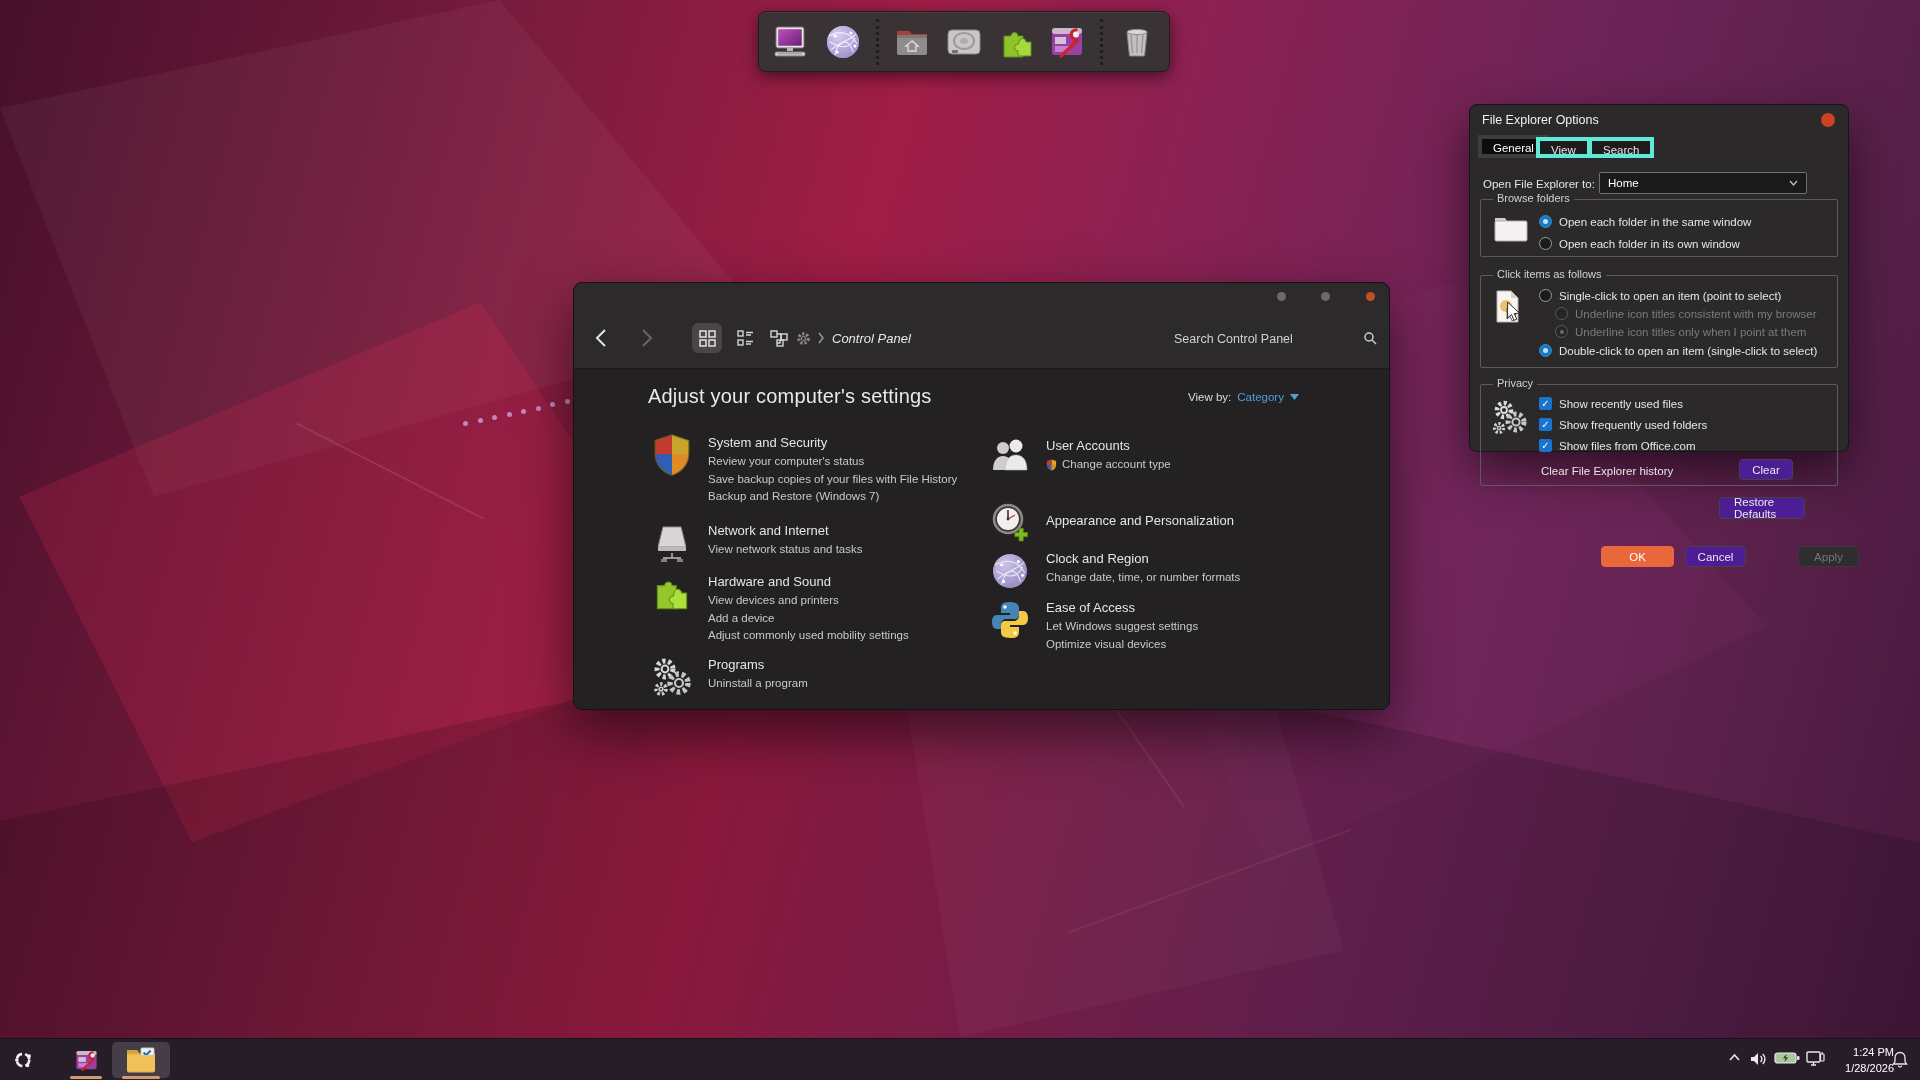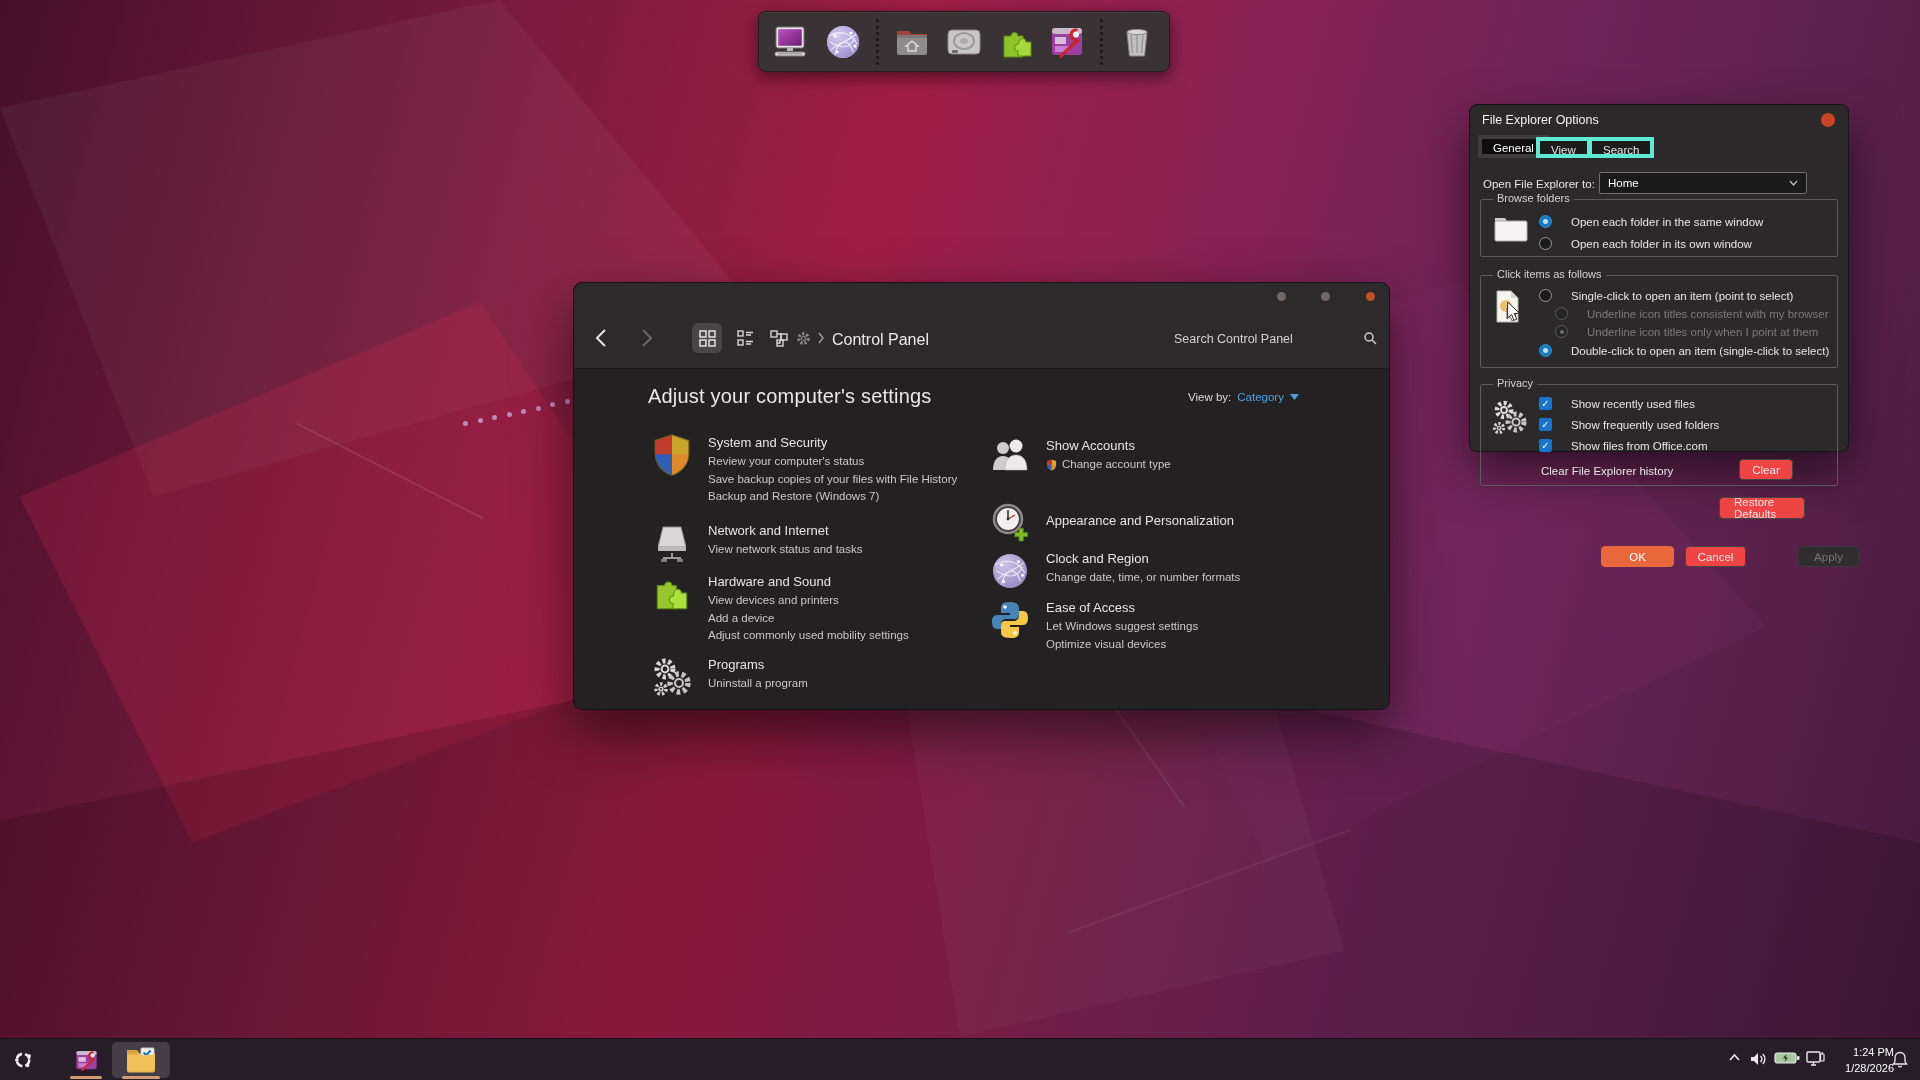--- a/index.html
+++ b/index.html
@@ -24,21 +24,21 @@
   .dock-sep { width:0; height:46px; border-left:3px dotted #201b1d; margin:0 2px; }
 
   
   #cpwin { position:absolute; left:573px; top:282px; width:817px; height:428px; background:#232122;
     border:1px solid #141214; border-radius:9px; box-shadow:0 22px 55px rgba(0,0,0,.55); }
   #cp-header { position:absolute; left:0; top:0; right:0; height:86px; background:#2c2a2b; border-radius:9px 9px 0 0; border-bottom:1px solid #1b191a; }
   .win-dot { position:absolute; top:9px; width:9px; height:9px; border-radius:50%; }
   .nav-btn { position:absolute; top:40px; width:30px; height:30px; display:flex; align-items:center; justify-content:center; }
   .viewbtn { position:absolute; top:40px; width:30px; height:30px; border-radius:6px; display:flex; align-items:center; justify-content:center; }
   .viewbtn.active { background:#4a4546; }
-  #cp-breadcrumb { position:absolute; left:258px; top:48px; font-size:16px; color:#e9e9e9; }
+  #cp-breadcrumb { position:absolute; left:258px; top:48px; font-size:13px; color:#e9e9e9;font-style:italic; }
   #cp-search { position:absolute; left:600px; top:44px; width:190px; height:24px; background:transparent; border:none; outline:none;
     font-size:12.5px; color:#e0e0e0; font-family:inherit; }
   #cp-search::placeholder { color:#d2d2d2; opacity:1; }
   #cp-heading { position:absolute; left:74px; top:102px; font-size:20px; font-weight:400; color:#e9e9e9; letter-spacing:.2px; }
   #viewby { position:absolute; left:614px; top:108px; font-size:11.5px; color:#dcdcdc; display:flex; gap:6px; align-items:center; }
   #viewby .cat { color:#4da0dc; }
   .cp-item { position:absolute; display:flex; }
   .cp-item .ic { width:44px; height:44px; flex:0 0 44px; display:flex; align-items:flex-start; justify-content:center; }
   .cp-item .tx { margin-left:14px; }
   .cp-title { font-size:13px; font-weight:400; color:#e5e5e5; line-height:20px; }
@@ -50,31 +50,31 @@
     border:1px solid #161415; border-radius:8px; box-shadow:0 20px 48px rgba(0,0,0,.55); font-size:11.5px; color:#e6e6e6; }
   #dlg-title { position:absolute; left:12px; top:8px; font-size:12.5px; color:#f2f2f2; }
   #dlg-close { position:absolute; right:13px; top:8px; width:14px; height:14px; border-radius:50%; background:#cb4323; }
   .tab { position:absolute; top:32px; height:21px; padding:3px 11px; font-size:11.5px; color:#e4e4e4; background:#1d1c1c; border:4px solid #5eead4; }
   .tab.active { background:#0d0d0d; border-color:#3e3c3d; color:#ffffff; height:23px; top:30px; }
   #open-label { position:absolute; left:13px; top:73px; }
   #open-select { position:absolute; left:129px; top:67px; width:208px; height:22px; background:#1b1a1a; border:1px solid #707070;
     border-radius:2px; display:flex; align-items:center; padding:0 8px; color:#fff; justify-content:space-between; }
   .grp { position:absolute; left:10px; width:358px; border:1px solid #5c5a5a; border-radius:2px; }
   .grp-legend { position:absolute; left:12px; top:-8px; background:#2b2929; padding:0 4px; color:#d2d2d2; font-size:11px; }
-  .opt { position:absolute; display:flex; align-items:center; gap:19px; }
+  .opt { position:absolute; display:flex; align-items:center; gap:7px; }
   .radio { width:13px; height:13px; border-radius:50%; border:1px solid #9c9c9c; background:#1c1b1b; position:relative; flex:0 0 13px; }
   .radio.sel { border-color:#2b8fd8; background:#1979c0; }
   .radio.sel::after { content:""; position:absolute; left:3px; top:3px; width:5px; height:5px; border-radius:50%; background:#bfe2fb; }
   .radio.dis { border-color:#5c5c5c; background:#262525; }
   .radio.dis.dot::after { content:""; position:absolute; left:3.5px; top:3.5px; width:4px; height:4px; border-radius:50%; background:#6e6e6e; }
   .dis-label { color:#7b7b7b; }
   .chk { width:13px; height:13px; border-radius:2px; background:#1774cf; border:1px solid #1774cf; color:#fff; font-size:10px;
     line-height:11px; text-align:center; flex:0 0 13px; }
   .btn { position:absolute; display:flex; align-items:center; justify-content:center; font-size:11.5px; color:#e9e9e9;
-    background:#ef4444; border:1px solid #464344; border-radius:4px; }
+    background:#4c1d95; border:1px solid #464344; border-radius:4px; }
   .btn.primary { background:#e8683c; border-color:#e8683c; color:#fff; }
   .btn.disabled { background:#2f2d2e; border-color:#3a3838; color:#757575;margin-left:36px; }
 
   
   #taskbar { position:absolute; left:0; bottom:0; width:1920px; height:42px; background:#261d29; border-top:1px solid #19121c; }
   .tb-app { position:absolute; top:3px; height:36px; border-radius:5px; display:flex; align-items:center; justify-content:center; }
   .tb-app.active { background:#453d48; }
   .tb-underline { position:absolute; bottom:1px; height:3px; border-radius:2px; background:#d09a74; }
   #tb-clock { position:absolute; right:26px; top:5px; width:62px; text-align:right; color:#ffffff; font-size:11px; line-height:16px; }
   .tray-ic { position:absolute; top:12px; display:flex; align-items:center; justify-content:center; }
@@ -324,21 +324,21 @@
     <div class="cp-item" style="left:414px;top:153px;">
       <div class="ic">
         <svg width="42" height="44" viewBox="0 0 42 44">
             <circle cx="14" cy="12" r="6" fill="#cfcccd"></circle>
             <path d="M4 34 c0-9 4-14 10-14 s10 5 10 14 Z" fill="#cfcccd"></path>
             <circle cx="27" cy="10" r="6.5" fill="#ebe9e9"></circle>
             <path d="M16 34 c0-10 4.5-15 11-15 s11 5 11 15 Z" fill="#ebe9e9" stroke="#b4b1b2" stroke-width=".6"></path>
           </svg>
       </div>
       <div class="tx">
-        <div class="cp-title">Show Accounts</div>
+        <div class="cp-title">User Accounts</div>
         <div class="cp-link shielded">
           <svg width="11" height="12" viewBox="0 0 24 26">
               <path d="M12 1 L22 4.4 V12 C22 19 17.3 23.3 12 25 Z" fill="#e0a828"></path>
               <path d="M12 1 L2 4.4 V12 C2 19 6.7 23.3 12 25 Z" fill="#c23b2e"></path>
               <path d="M2 12 C2 19 6.7 23.3 12 25 V12.5 H2.02 Z" fill="#2f5fb3"></path>
               <path d="M22 12 C22 19 17.3 23.3 12 25 V12.5 H21.98 Z" fill="#e08b28"></path>
             </svg>
           <span>Change account type</span>
         </div>
       </div>

